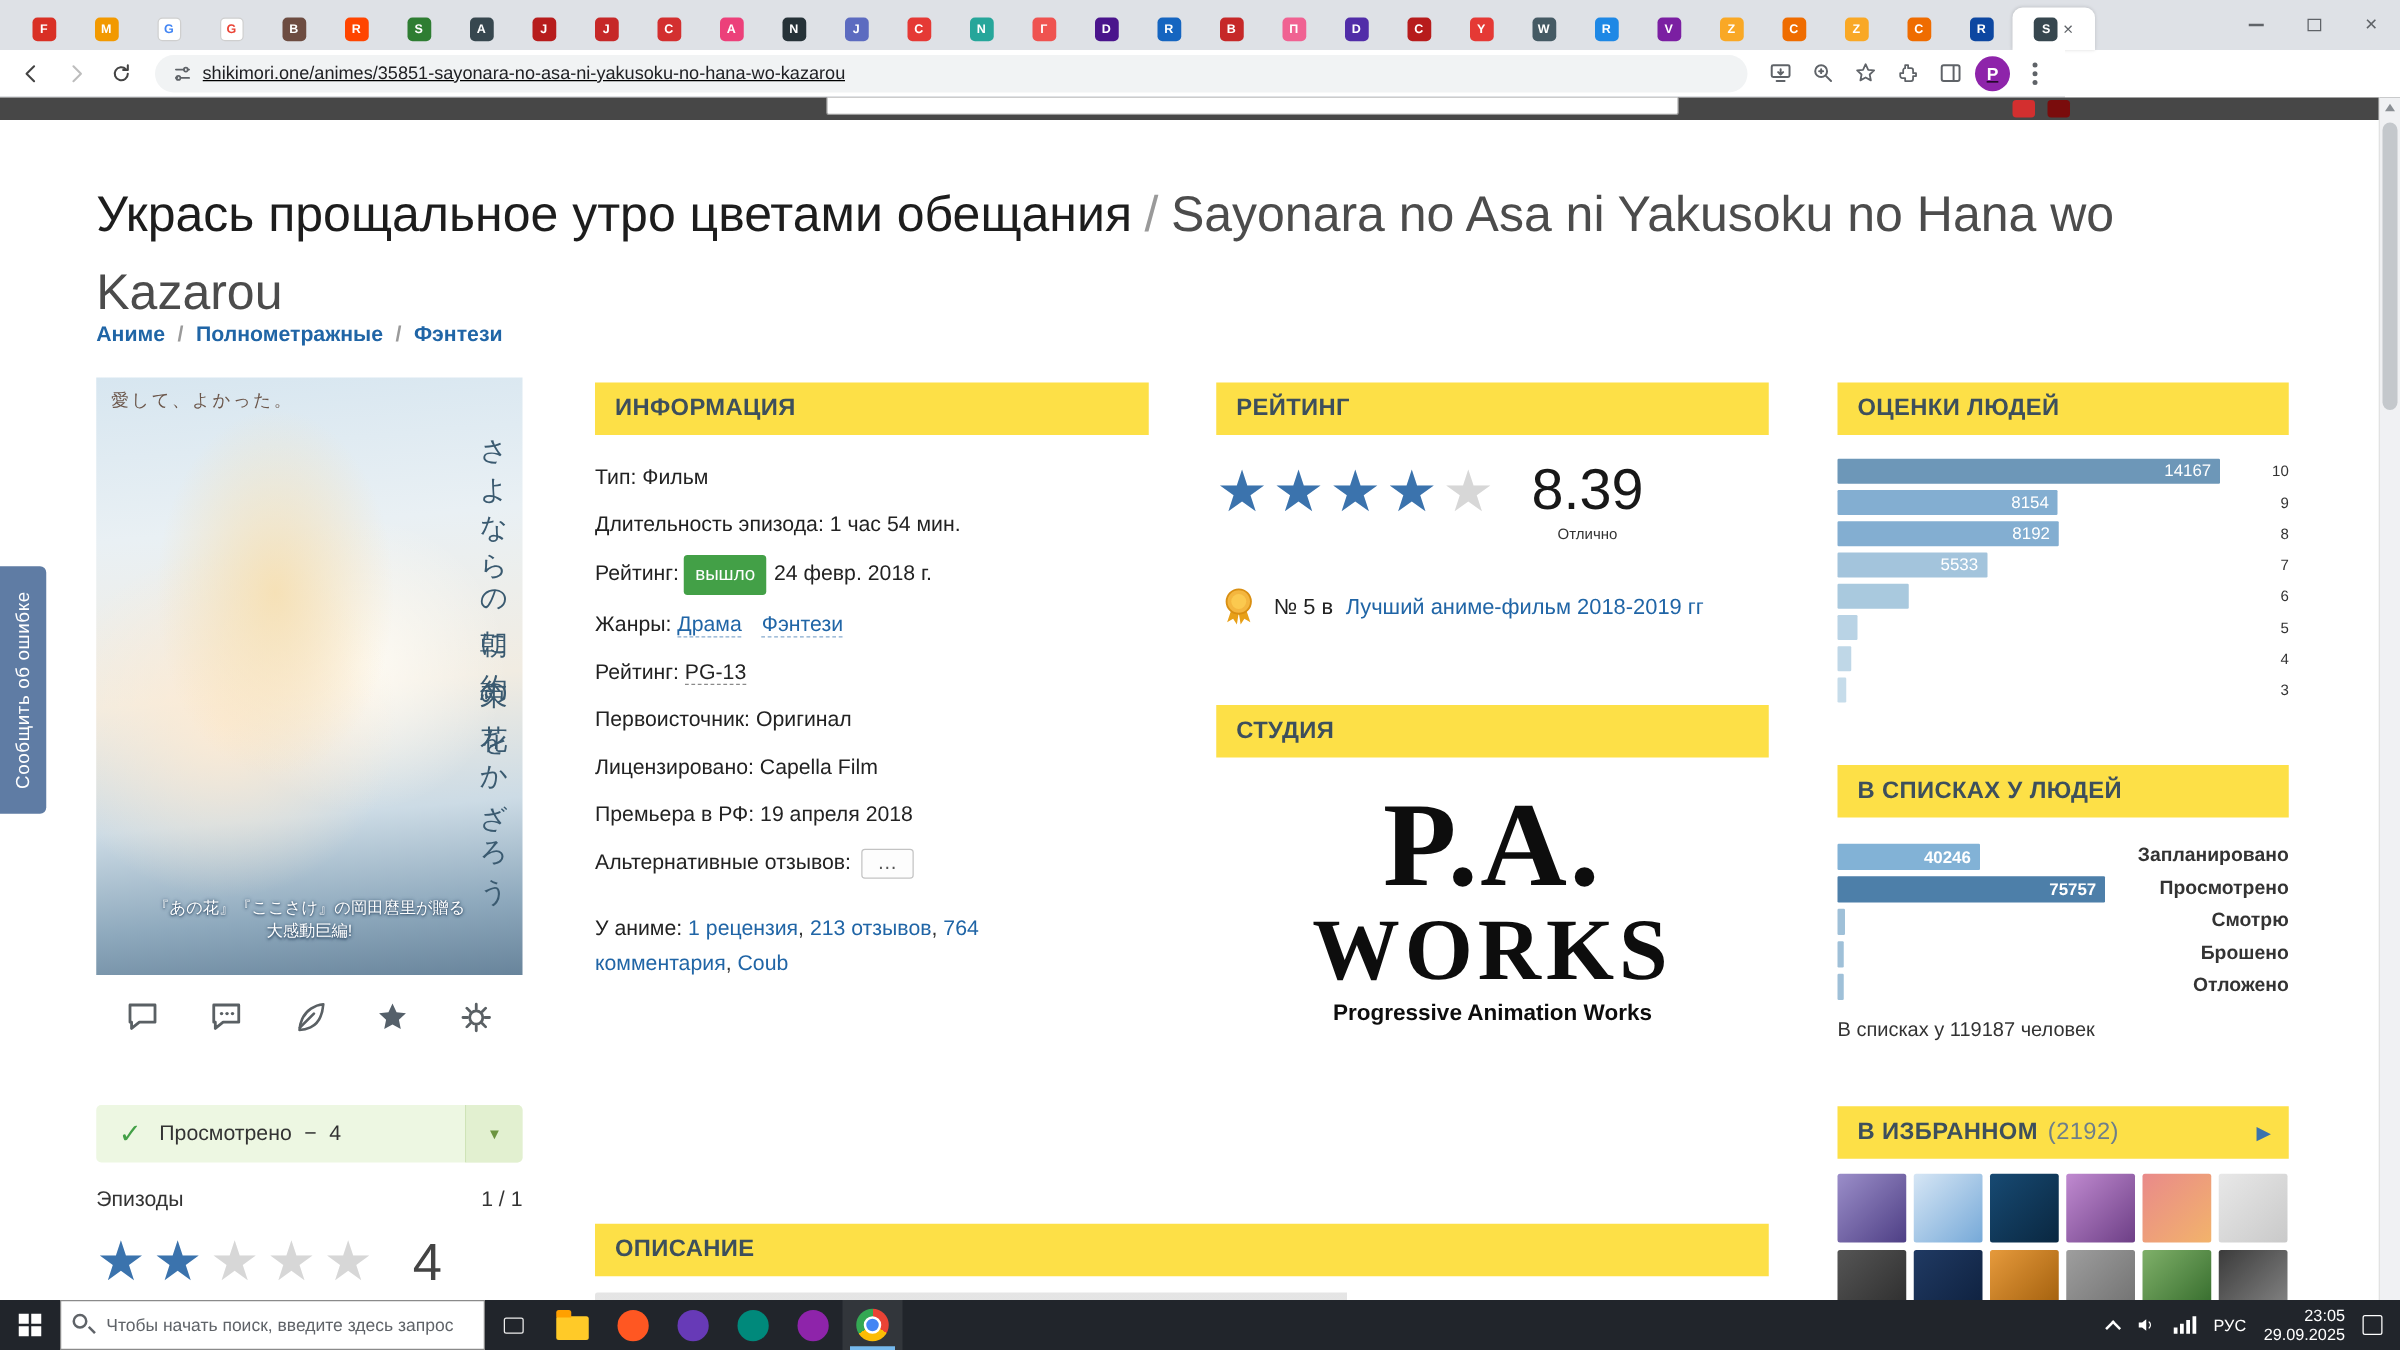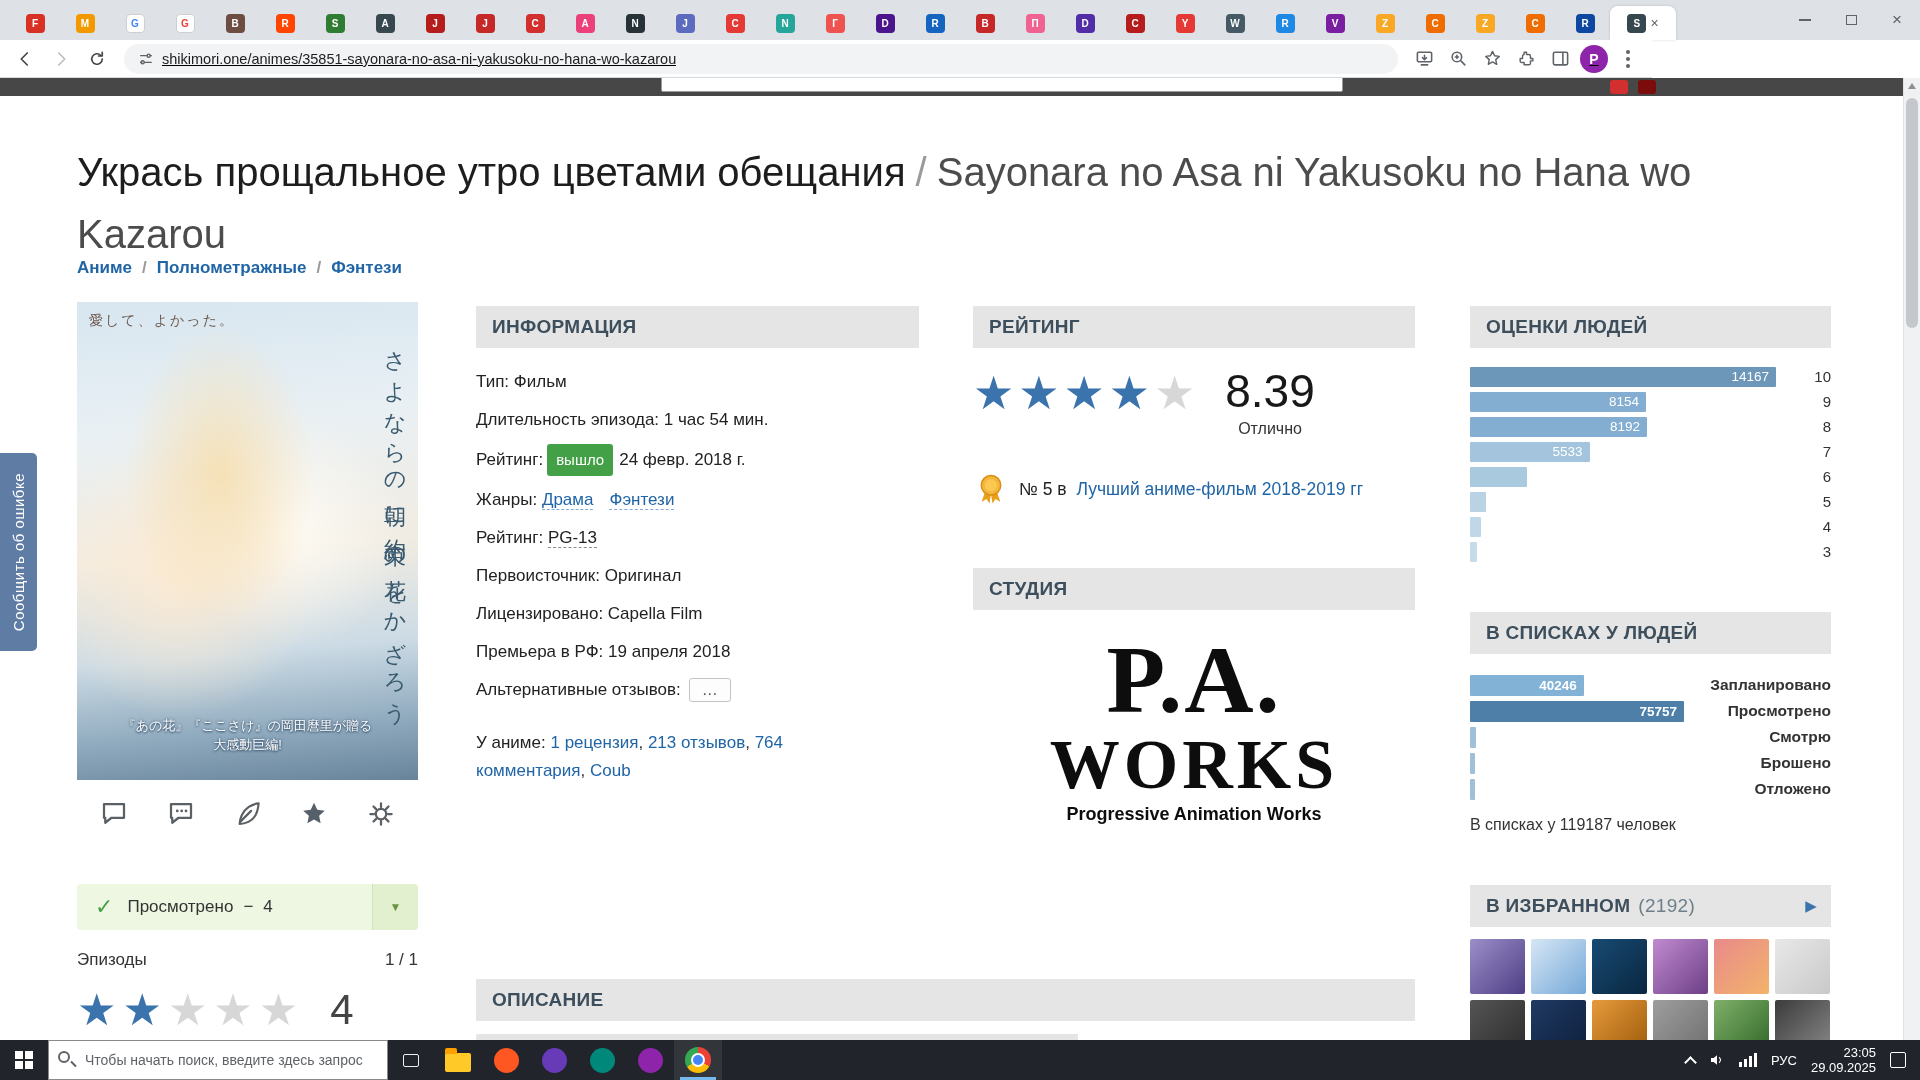--- a/index.html
+++ b/index.html
@@ -41,21 +41,21 @@
 
   
   .page{position:absolute;left:0;top:96px;width:1903px;height:944px;background:#fff;overflow:hidden;}
   .pagetitle{position:absolute;left:77px;top:18px;width:1760px;font-size:40px;line-height:62px;color:#1d1d1d;font-weight:400;}
   .pagetitle .sep{color:#9a9a9a;margin:0 10px;}
   .pagetitle .en{color:#4c4c4c;}
   .breadcrumb{position:absolute;left:77px;top:162px;font-size:17px;display:flex;gap:10px;align-items:flex-end;font-weight:bold;}
   .blink{color:#2065a6;text-decoration:none;cursor:pointer;}
   .bsep{color:#9a9a9a;}
 
-  .hdr{height:42px;background:#e5e5e5;color:#3d4f5c;font-weight:bold;font-size:19px;
+  .hdr{height:42px;background:#fde047;color:#3d4f5c;font-weight:bold;font-size:19px;
     display:flex;align-items:center;padding:0 16px;letter-spacing:.3px;}
 
   .col{position:absolute;}
   .col-left{left:77px;top:206px;width:341px;}
   .col-info{left:476px;top:210px;width:443px;}
   .col-rate{left:973px;top:210px;width:442px;}
   .col-right{left:1470px;top:210px;width:361px;}
   .deschdr{position:absolute;left:476px;top:883px;width:939px;}
   .descskel{position:absolute;left:476px;top:938px;width:860px;height:14px;
     background:linear-gradient(90deg,#cfcfcf 0 70%,transparent 70%);opacity:.55;border-radius:2px;}
@@ -103,34 +103,34 @@
   .genres-wrap a{margin-right:16px;}
   .aboutrow{margin-top:25px;line-height:28px;font-size:17px;width:410px;}
   .aboutrow .sep{color:#333;}
 
   
   .ratingrow{margin-top:18px;display:flex;align-items:flex-start;}
   .ratingrow .stars{display:flex;}
   .ratingrow .star{font-size:46px;letter-spacing:4px;}
   .scoreblock{margin-left:26px;text-align:center;}
   .scorenum{font-size:46px;color:#181818;line-height:50px;}
-  .scoreword{font-size:16px;color:#333;margin-top:4px;}
+  .scoreword{font-size:12px;color:#333;margin-top:4px;}
   .rankrow{margin-top:33px;display:flex;align-items:center;gap:10px;font-size:17.5px;color:#222;}
   .studiohdr{margin-top:61px;}
   .studiologo{margin-top:22px;text-align:center;color:#0d0d0d;font-family:"Liberation Serif","DejaVu Serif",serif;}
   .pa{font-size:96px;font-weight:bold;line-height:96px;letter-spacing:2px;}
   .works{font-size:70px;font-weight:bold;line-height:74px;letter-spacing:4px;}
   .pasub{font-family:"Liberation Sans",sans-serif;font-size:18px;font-weight:bold;margin-top:2px;}
 
   
   .scorebars{margin-top:16px;}
   .srow{height:25px;display:flex;align-items:center;}
   .sbar{height:20px;border-radius:1px;display:flex;align-items:center;justify-content:flex-end;}
   .sval{color:#fff;font-size:13.5px;padding-right:7px;}
-  .snum{margin-left:auto;font-size:15px;color:#333;width:28px;text-align:right;}
+  .snum{margin-left:auto;font-size:12px;color:#333;width:28px;text-align:right;}
   .listshdr{margin-top:48px;}
   .listbars{margin-top:18px;font-weight:bold;}
   .lrow{height:26px;display:flex;align-items:center;}
   .lbar{height:21px;border-radius:1px;display:flex;align-items:center;justify-content:flex-end;}
   .lval{color:#fff;font-size:13.5px;padding-right:7px;}
   .llab{margin-left:auto;font-size:15.5px;color:#333;}
   .listnote{margin-top:14px;font-size:16px;color:#333;}
   .favhdr{margin-top:51px;position:relative;}
   .favcount{font-weight:normal;color:#6e7f8a;margin-left:8px;}
   .favchev{position:absolute;right:14px;color:#3b73ad;font-size:15px;cursor:pointer;}

